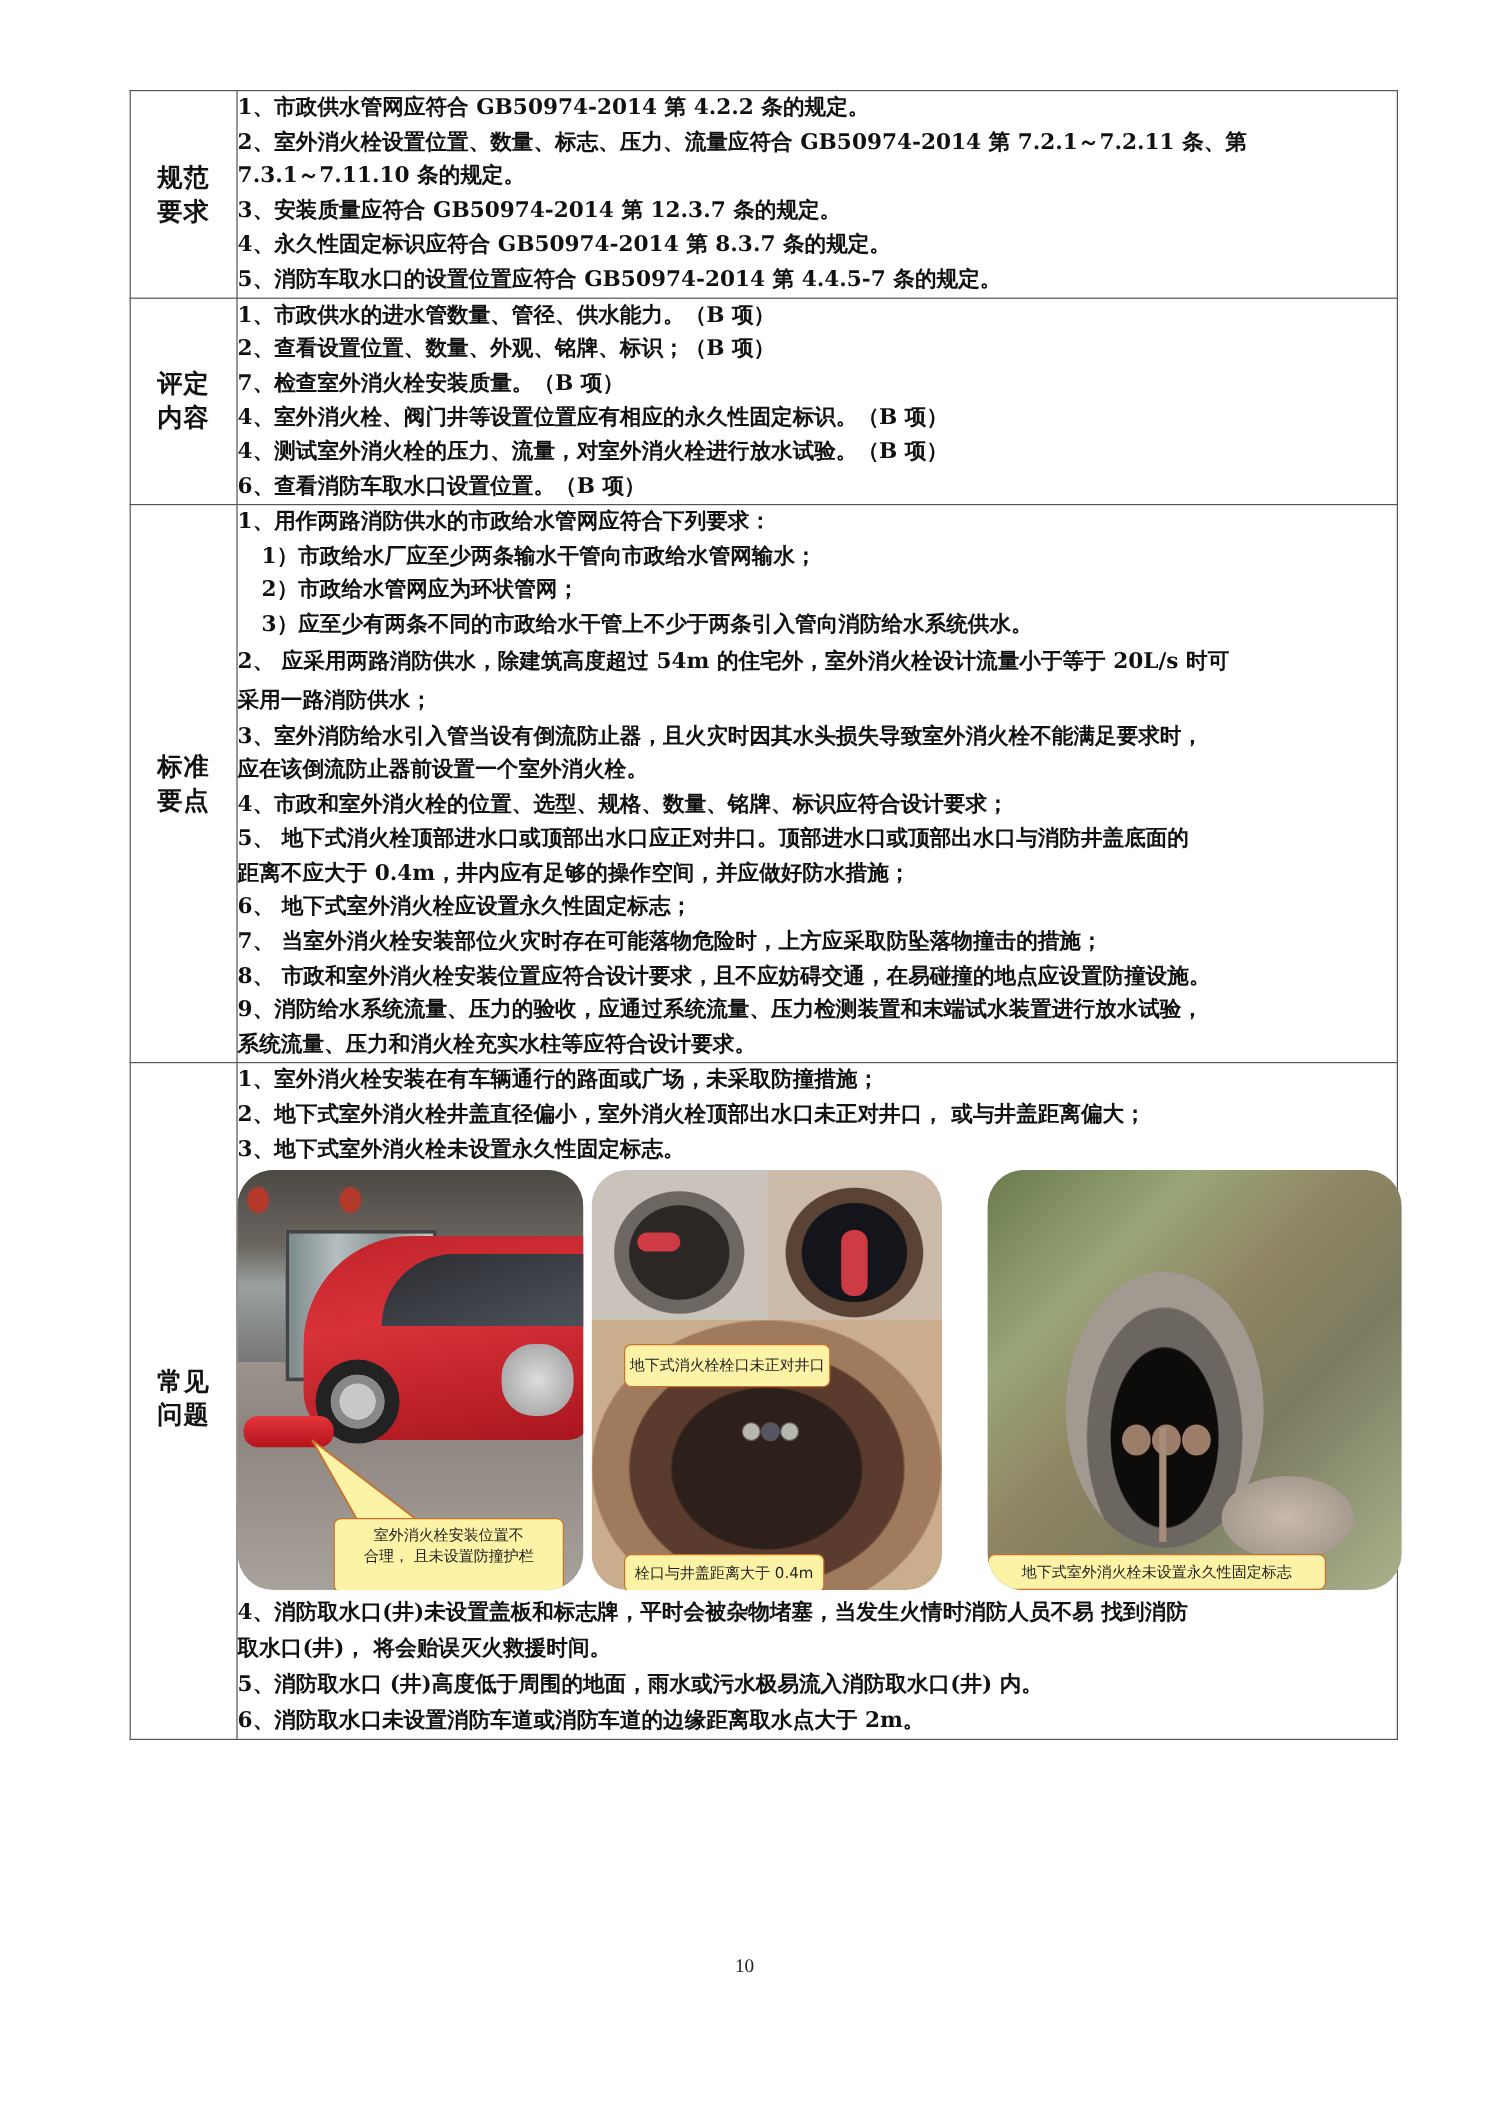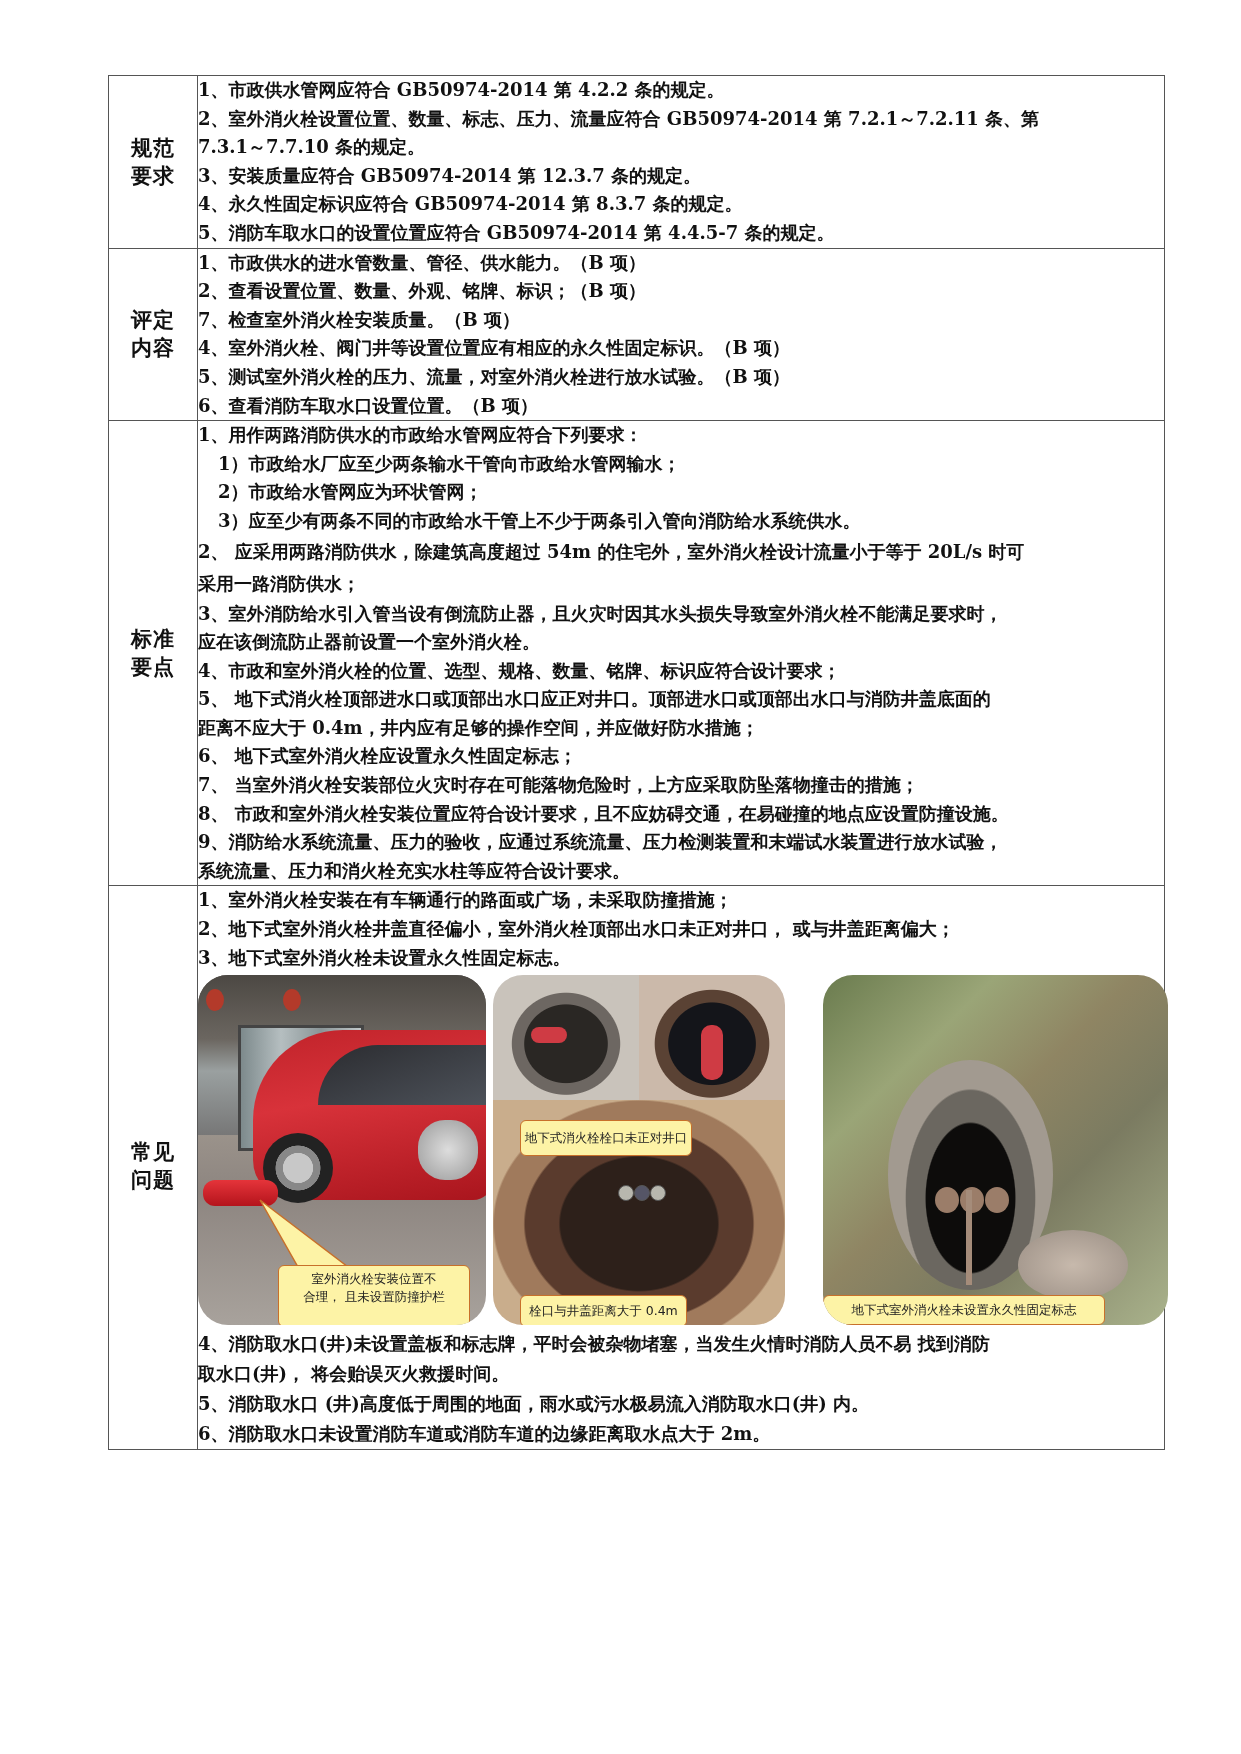--- a/index.html
+++ b/index.html
@@ -57,38 +57,38 @@
 
     <tbody>
         <tr class="row-req">
       <td class="label">
         <span class="line">规范</span>
         <span class="line">要求</span>
       </td>
       <td class="content">
         <span class="line">1、市政供水管网应符合 GB50974-2014 第 4.2.2 条的规定。</span>
         <span class="line">2、室外消火栓设置位置、数量、标志、压力、流量应符合 GB50974-2014 第 7.2.1～7.2.11 条、第</span>
-        <span class="line">7.3.1～7.7.10 条的规定。</span>
+        <span class="line">7.3.1～7.11.10 条的规定。</span>
         <span class="line">3、安装质量应符合 GB50974-2014 第 12.3.7 条的规定。</span>
         <span class="line">4、永久性固定标识应符合 GB50974-2014 第 8.3.7 条的规定。</span>
         <span class="line">5、消防车取水口的设置位置应符合 GB50974-2014 第 4.4.5-7 条的规定。</span>
       </td>
     </tr>
 
     <tr class="row-eval">
       <td class="label">
         <span class="line">评定</span>
         <span class="line">内容</span>
       </td>
       <td class="content">
         <span class="line">1、市政供水的进水管数量、管径、供水能力。（B 项）</span>
         <span class="line">2、查看设置位置、数量、外观、铭牌、标识；（B 项）</span>
         <span class="line">7、检查室外消火栓安装质量。（B 项）</span>
         <span class="line">4、室外消火栓、阀门井等设置位置应有相应的永久性固定标识。（B 项）</span>
-        <span class="line">5、测试室外消火栓的压力、流量，对室外消火栓进行放水试验。（B 项）</span>
+        <span class="line">4、测试室外消火栓的压力、流量，对室外消火栓进行放水试验。（B 项）</span>
         <span class="line">6、查看消防车取水口设置位置。（B 项）</span>
       </td>
     </tr>
 
 
     <tr class="row-std">
       <td class="label">
         <span class="line">标准</span>
         <span class="line">要点</span>
       </td>
@@ -176,13 +176,14 @@
 
         <span class="line" style="line-height:30px">4、消防取水口(井)未设置盖板和标志牌，平时会被杂物堵塞，当发生火情时消防人员不易 找到消防</span>
         <span class="line" style="line-height:30px">取水口(井)， 将会贻误灭火救援时间。</span>
         <span class="line" style="line-height:30px">5、消防取水口 (井)高度低于周围的地面，雨水或污水极易流入消防取水口(井) 内。</span>
         <span class="line" style="line-height:30px">6、消防取水口未设置消防车道或消防车道的边缘距离取水点大于 2m。</span>
       </td>
     </tr>
   </tbody>
     </table>
 
+  <div class="pagenum">10</div>
 </div>
 
 </body></html>

